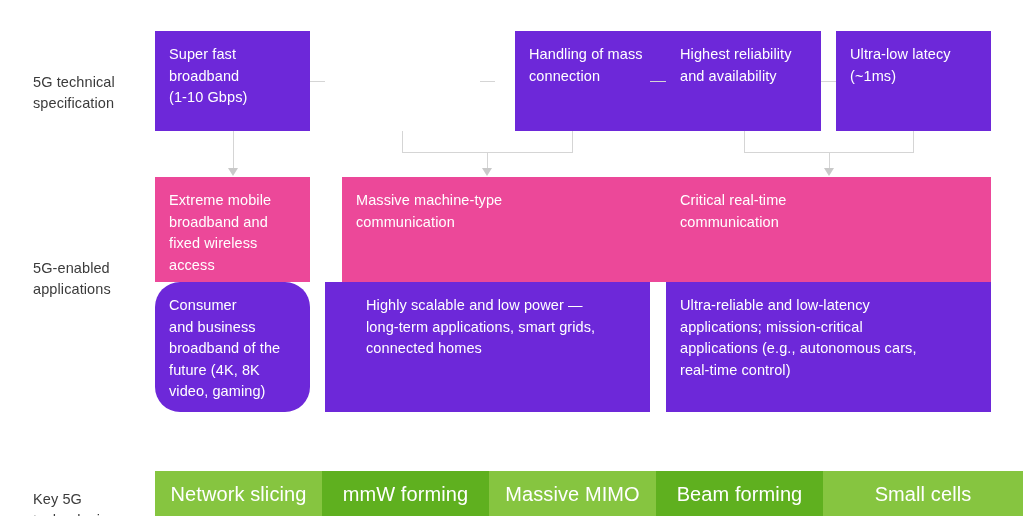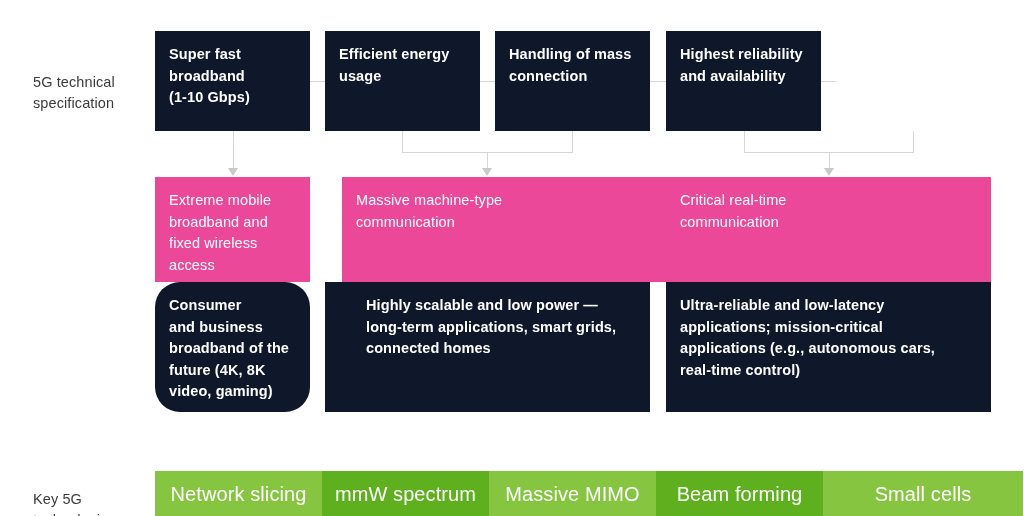--- a/index.html
+++ b/index.html
@@ -37,21 +37,21 @@
   
   .box {
     position: absolute;
     box-sizing: border-box;
     color: #ffffff;
     font-size: 14.5px;
     line-height: 21.5px;
     letter-spacing: 0.1px;
     white-space: pre-line;
   }
-  .box.green  { background: #0f172a; font-weight: bold; }
+  .box.green  { background: #6d28d9; }
   .box.blue   { background: #ec4899; }
   .box.pad    { padding: 13px 14px 10px 14px; }
 
   
   .spec-box { top: 31px; height: 100px; }
 
   
   .app-blue  { top: 177px; }
   .app-green { top: 282px; height: 130px; }
 
@@ -92,32 +92,34 @@
   .tech-cell.light { background: #86c540; }
   .tech-cell.dark  { background: #5fb01f; }
 </style>
 </head>
 <body>
 
 <div id="stage">
 
   <div id="label-spec" class="row-label">5G technical
 specification</div>
+  <div id="label-apps" class="row-label">5G-enabled
+applications</div>
   <div id="label-tech" class="row-label">Key 5G
 technologies</div>
 
   <div class="box green pad spec-box" style="left:155px; width:155px;">Super fast
 broadband
 (1-10 Gbps)</div>
-  <div class="box green pad spec-box" style="left:325px; width:155px;">Efficient energy
-usage</div>
-  <div class="box green pad spec-box" style="left:495px; width:155px;">Handling of mass
+  <div class="box green pad spec-box" style="left:515px; width:155px;">Handling of mass
 connection</div>
   <div class="box green pad spec-box" style="left:666px; width:155px;">Highest reliability
 and availability</div>
+  <div class="box green pad spec-box" style="left:836px; width:155px;">Ultra-low latecy
+(~1ms)</div>
 
   <div class="conn h" style="left:310px; top:81px; width:15px;"></div>
   <div class="conn h" style="left:480px; top:81px; width:15px;"></div>
   <div class="conn h" style="left:650px; top:81px; width:16px;"></div>
   <div class="conn h" style="left:821px; top:81px; width:15px;"></div>
 
   <div class="conn v" style="left:233px; top:131px; height:38px;"></div>
   <div class="arrow" style="left:228px; top:168px;"></div>
 
   <div class="conn v" style="left:402px; top:131px; height:22px;"></div>
@@ -153,21 +155,21 @@
   <div class="box green pad app-green" style="left:666px; width:325px;">Ultra-reliable and low-latency
 applications; mission-critical
 applications (e.g., autonomous cars,
 real-time control)</div>
 
   <div id="tech-bar">
     <div class="tech-cell light" style="width:167px;">
       <span>Network slicing</span>
     </div>
     <div class="tech-cell dark" style="width:167px;">
-      <span>mmW spectrum</span>
+      <span>mmW forming</span>
     </div>
     <div class="tech-cell light" style="width:167px;">
       <span>Massive MIMO</span>
     </div>
     <div class="tech-cell dark" style="width:167px;">
       <span>Beam forming</span>
     </div>
     <div class="tech-cell light" style="width:200px;">
       <span>Small cells</span>
     </div>

